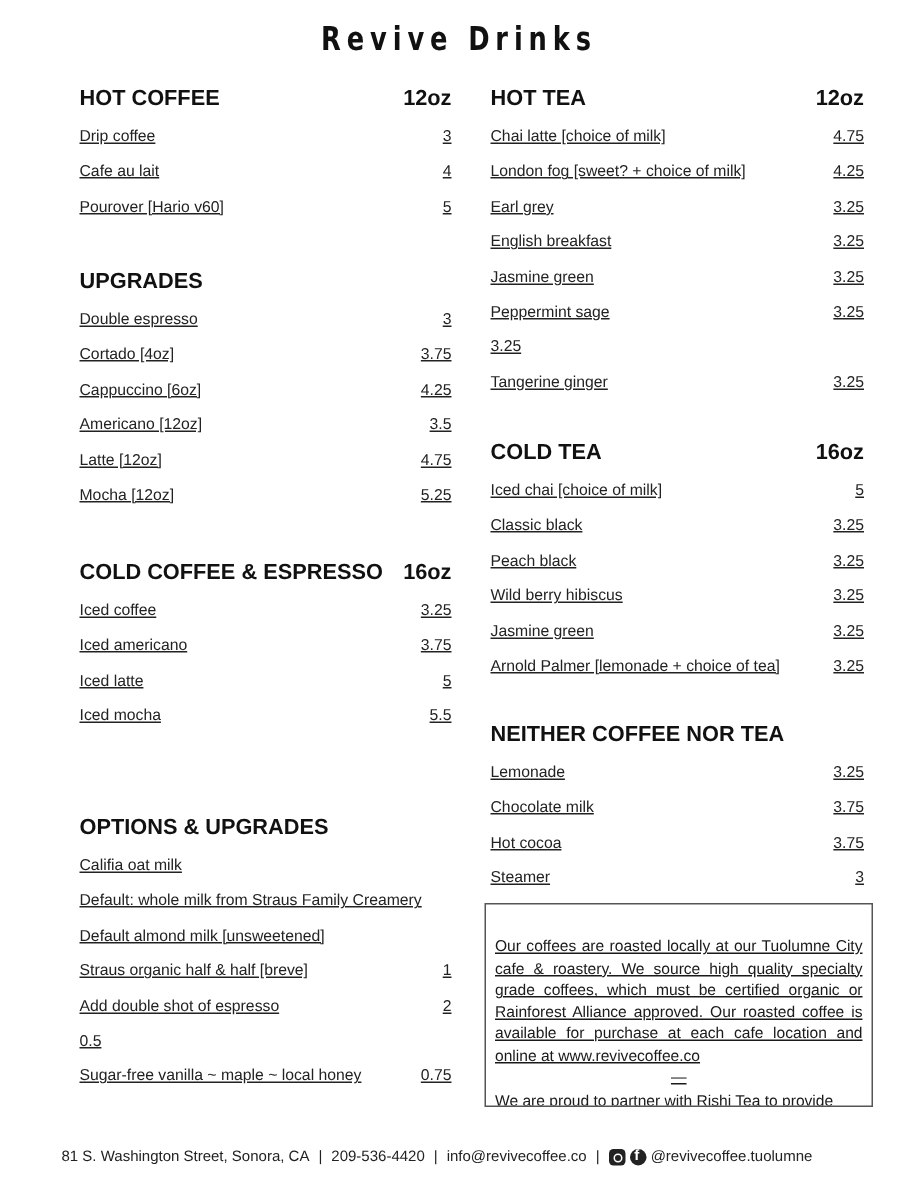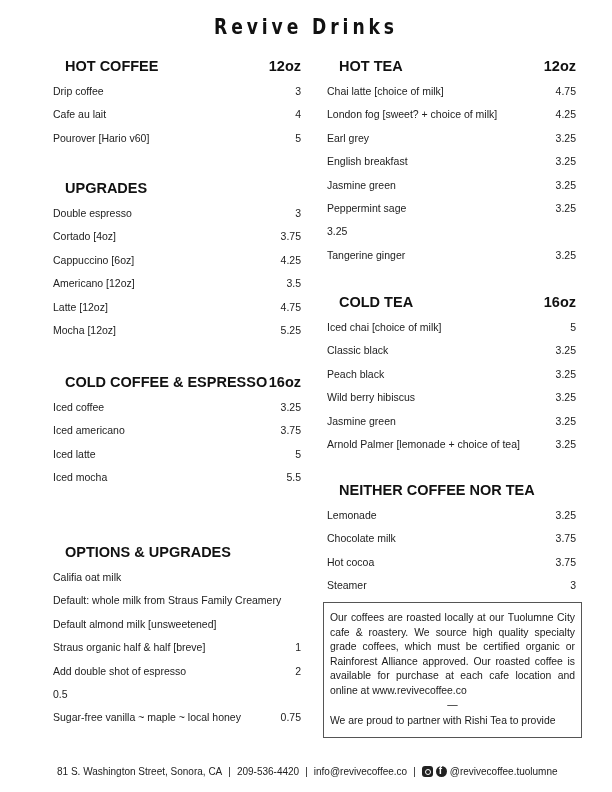--- a/index.html
+++ b/index.html
@@ -12,38 +12,39 @@
       letter-spacing: 5px; color: #111; transform: scaleX(0.78); transform-origin: center;
     }
 
     .col { position: absolute; }
     .col-left { left: 53px; width: 248px; }
     .col-right { left: 327px; width: 249px; }
 
     .section { position: absolute; left: 0; width: 100%; }
     .sec-head {
       display: flex; justify-content: space-between; align-items: baseline;
-      font-weight: bold; font-size: 14.5px; color: #111; height: 22px; margin-left: 12px;
+      font-weight: bold; font-size: 14.5px; color: #111; height: 22px;
     }
     .item {
       display: flex; justify-content: space-between; align-items: baseline;
-      font-size: 10.5px; color: #222; height: 23.4px; line-height: 23.4px;
+      font-size: 10.5px; color: #222; height: 23.4px; line-height: 23.4px; text-decoration: underline;
     }
     .item .price { text-align: right; }
 
     .info-box {
       position: absolute; left: 323px; top: 602px; width: 259px; height: 136px;
-      border: 1.5px solid #555; padding: 8px 6px 0 6px;
+      border: 1.5px solid #555; padding: 22px 6px 0 6px;
       font-size: 10.4px; line-height: 14.5px; color: #1a1a1a; text-align: justify;
       overflow: hidden;
+      text-decoration: underline;
     }
     .info-box .dash { text-align: center; line-height: 14px; height: 16px; }
 
     .footer {
-      position: absolute; left: 57px; top: 766px; font-size: 10px; color: #222;
+      position: absolute; left: 41px; top: 766px; font-size: 10px; color: #222;
       display: flex; white-space: nowrap;
     }
     .sep { margin: 0 6px; }
     .icon-ig, .icon-fb {
       display: inline-block; width: 11px; height: 11px; border-radius: 3px;
       background: #222; position: relative; margin-right: 3px; vertical-align: middle;
     }
     .icon-ig::after {
       content: ""; position: absolute; left: 3px; top: 3px; width: 4px; height: 4px;
       border: 1px solid #fff; border-radius: 50%;

